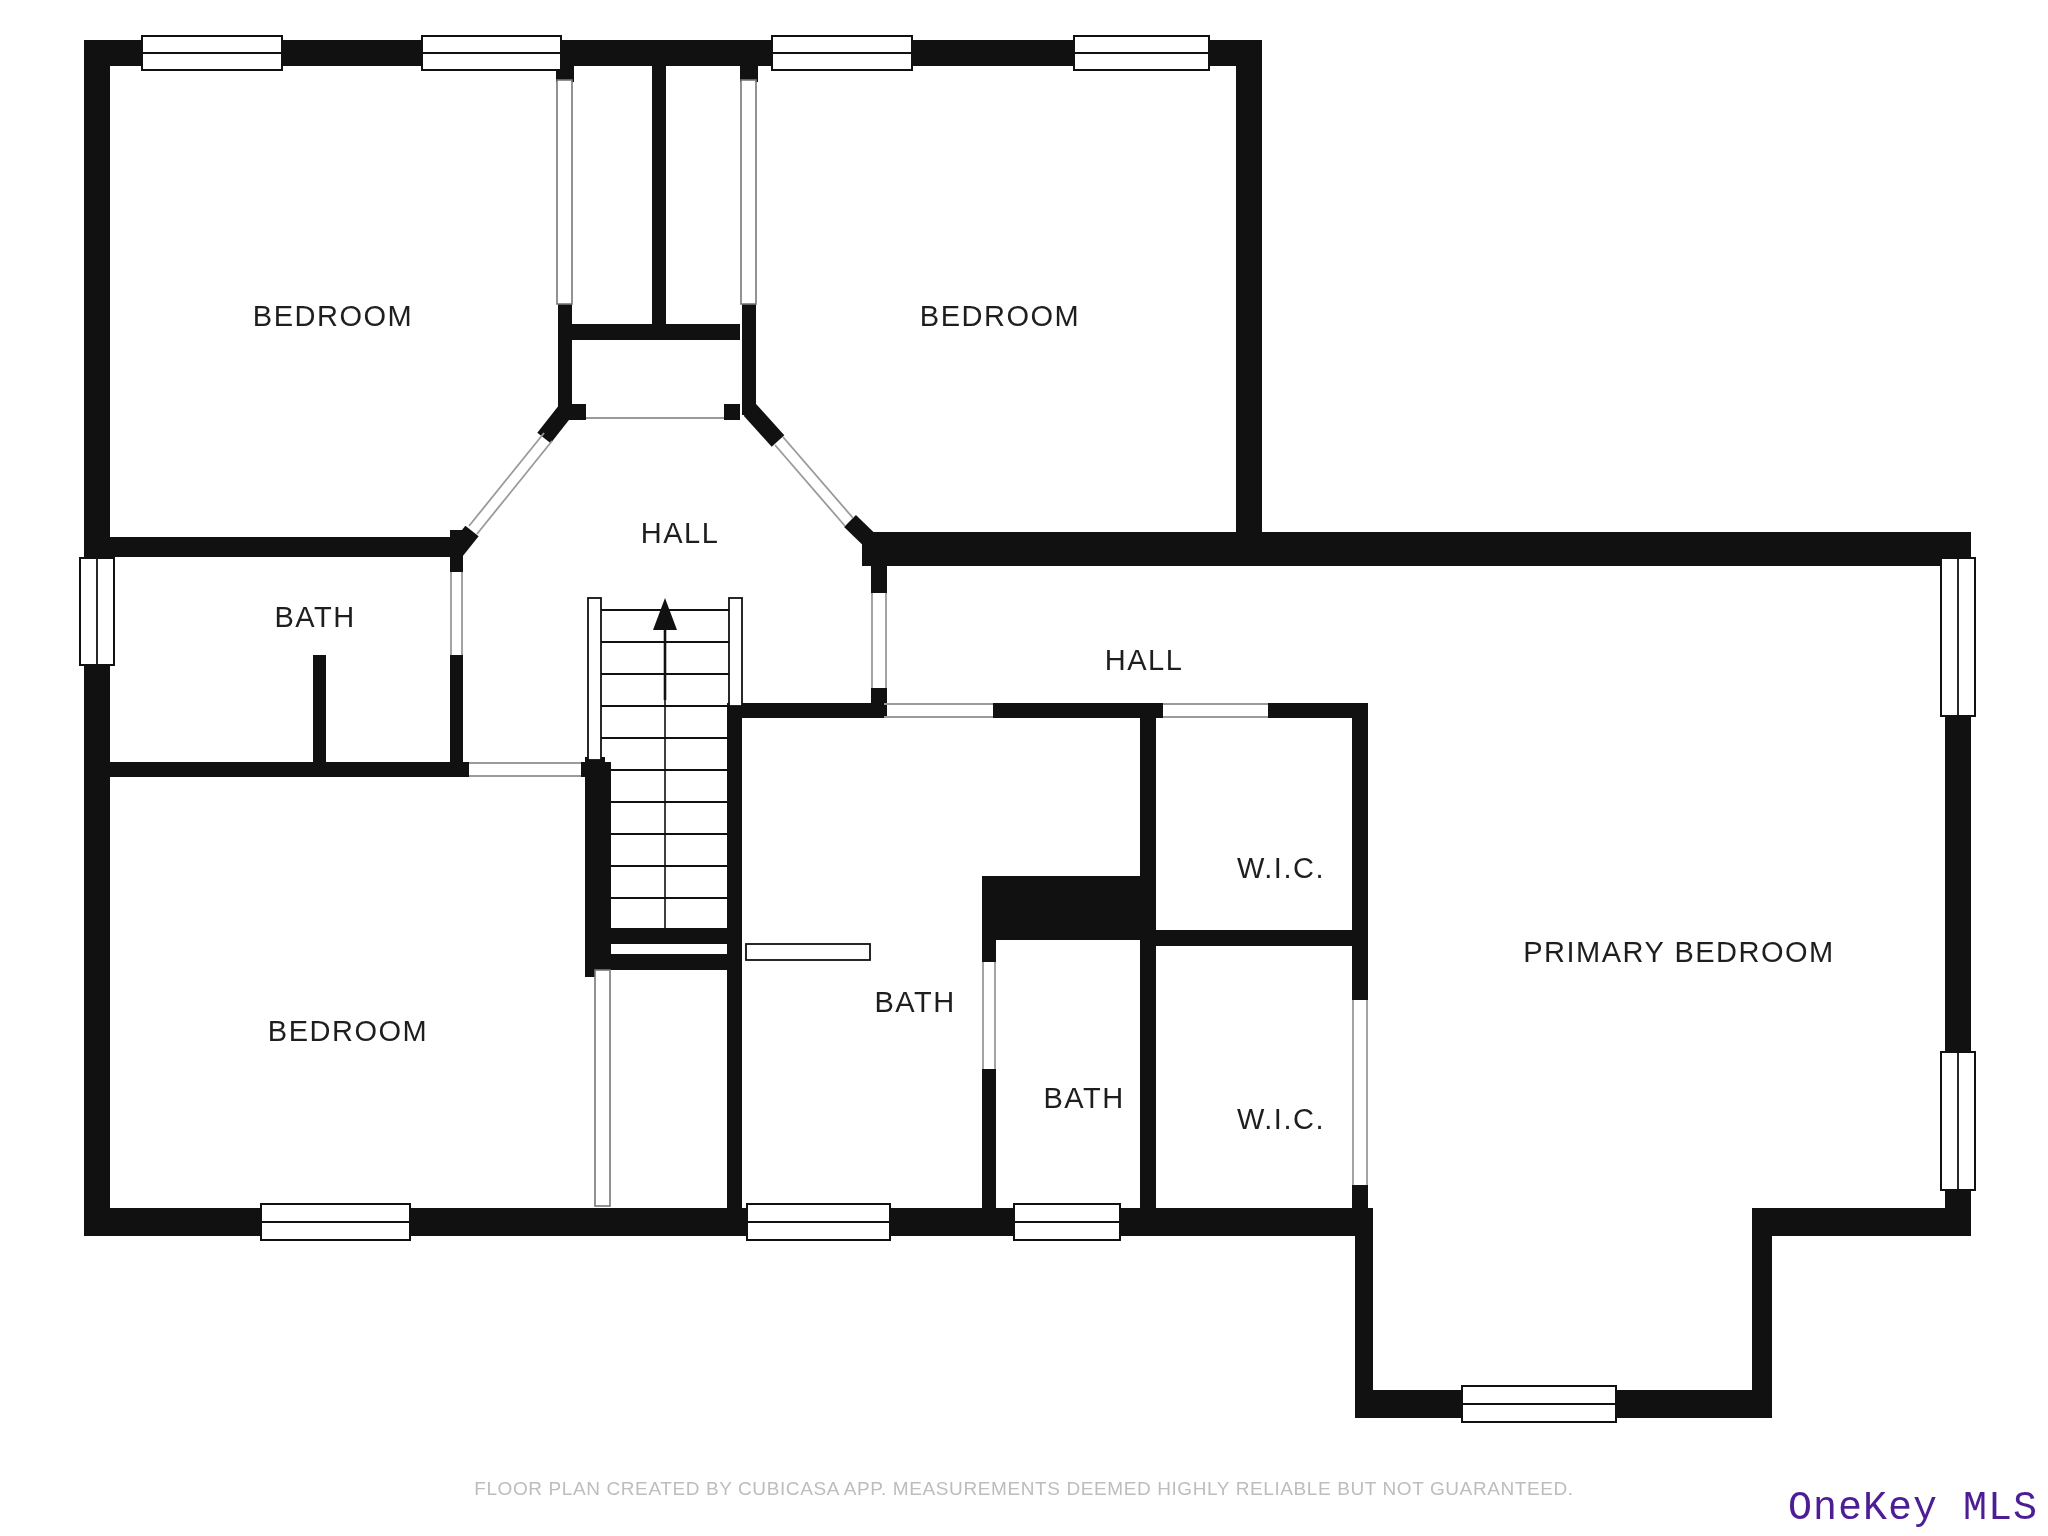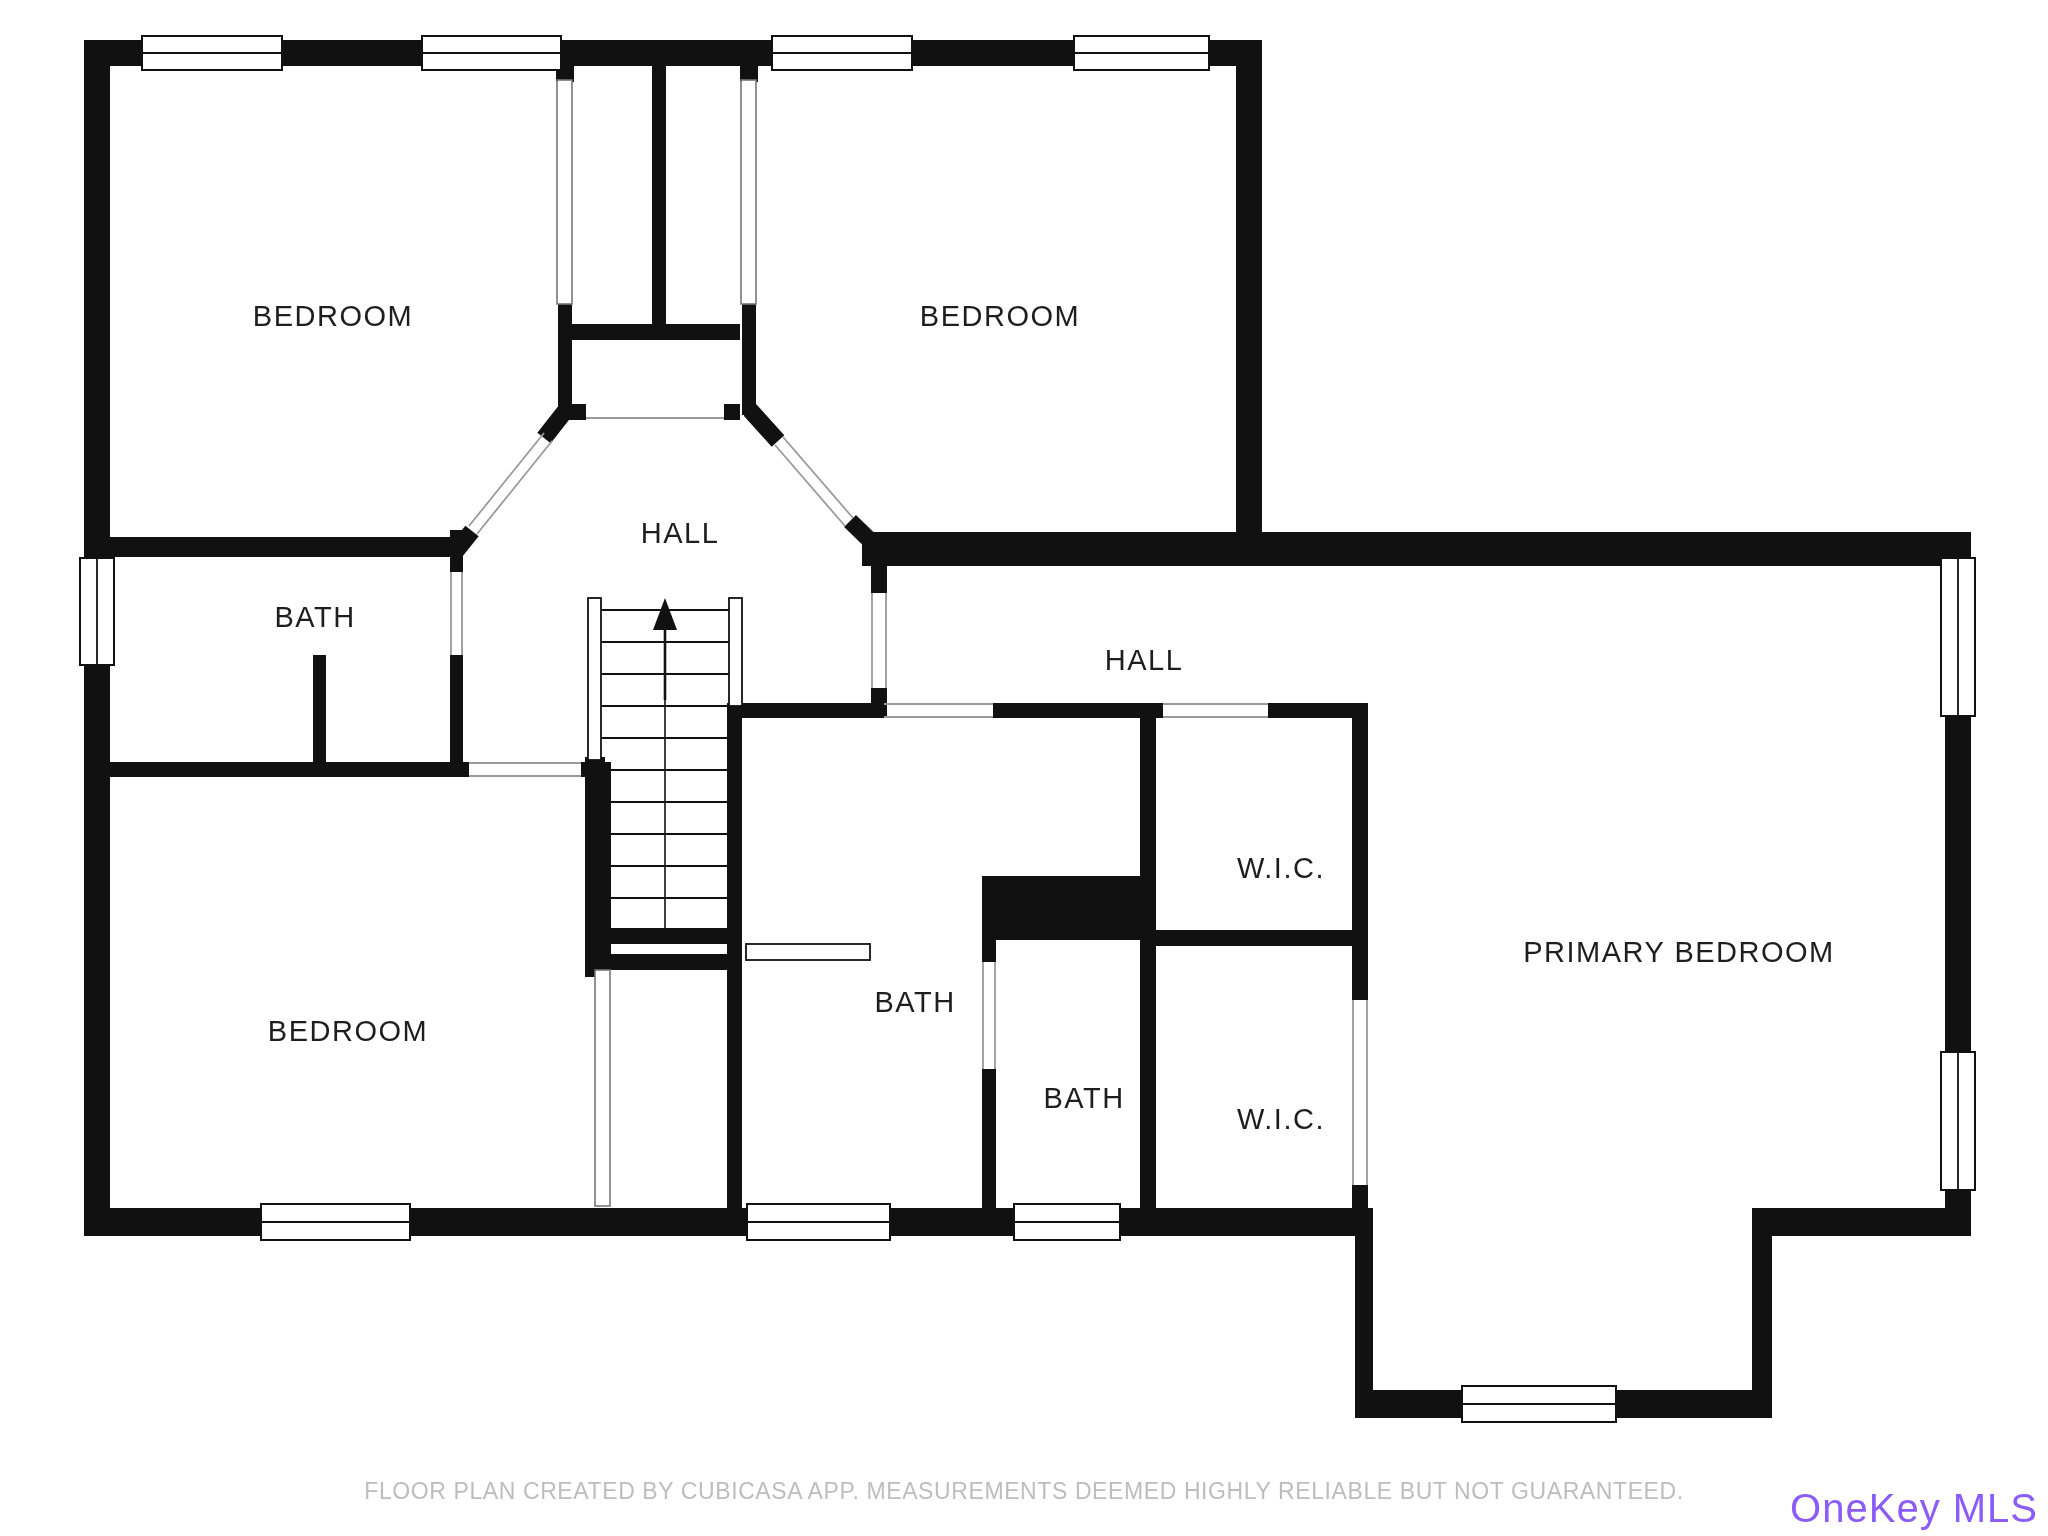--- a/index.html
+++ b/index.html
@@ -19,25 +19,25 @@
   .thin{stroke:#9a9a9a;stroke-width:1.8;fill:none;}
   .win{fill:#ffffff;stroke:#111111;stroke-width:2;}
   .winline{stroke:#111111;stroke-width:1.8;}
   .slider{fill:#ffffff;stroke:#777777;stroke-width:1.6;}
   .rail{fill:#ffffff;stroke:#111111;stroke-width:1.8;}
   .step{stroke:#111111;stroke-width:1.8;}
   .stairmid{stroke:#111111;stroke-width:1.6;}
   .shelf{fill:#ffffff;stroke:#111111;stroke-width:1.8;}
   #footer-disclaimer{
     position:absolute;left:0;right:0;top:1478px;text-align:center;
-    font-size:23px;letter-spacing:0.6px;color:#bdbdbd;
+    font-size:19px;letter-spacing:0.6px;color:#bdbdbd;
   }
   #watermark{
     position:absolute;right:10px;top:1486px;
-    font-size:40px;letter-spacing:1px;color:#8b5cf6;
+    font-size:40px;letter-spacing:1px;color:#4c1d95;font-family:Liberation Mono, monospace;
   }
 </style>
 </head>
 <body>
 
 <svg id="plan-svg" width="2048" height="1536" viewBox="0 0 2048 1536">
 
   <g>
     <rect class="wall" x="84" y="40" width="1178" height="26"></rect>
     <rect class="wall" x="84" y="40" width="26" height="1196"></rect>

